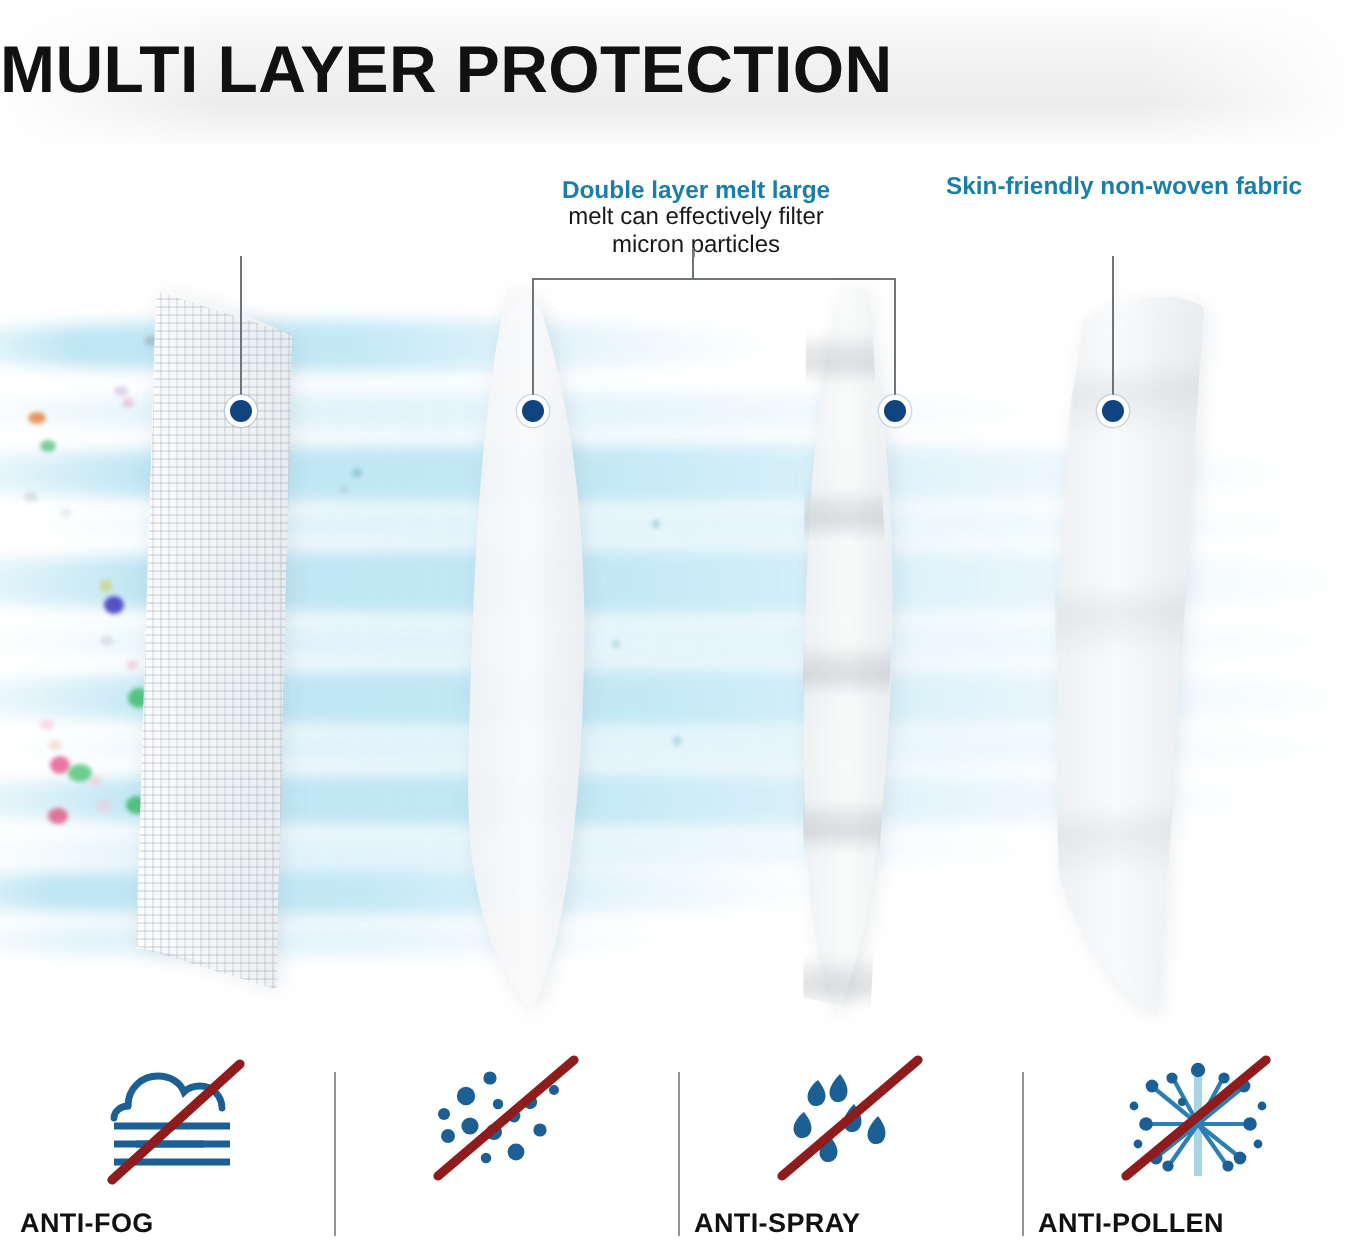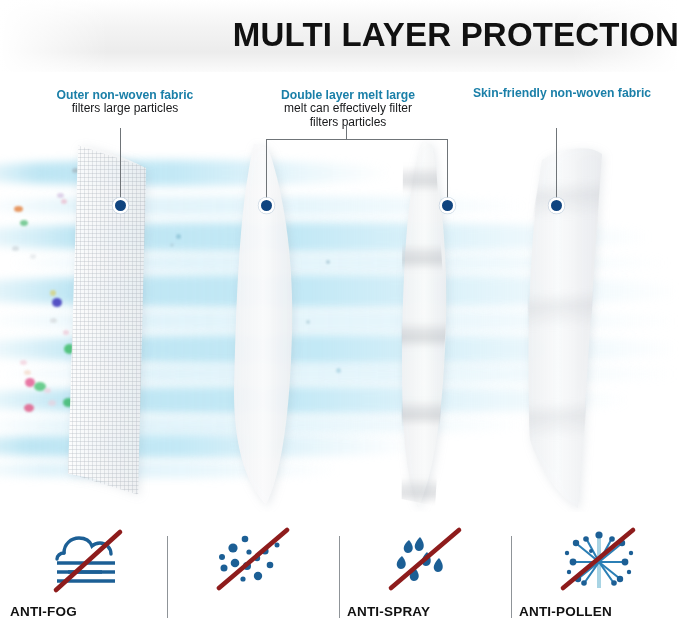--- a/index.html
+++ b/index.html
@@ -14,21 +14,21 @@
   
   .title-band{
     position:absolute;left:0;top:0;width:679px;height:72px;
     background:linear-gradient(180deg,#ffffff 0%,#f4f4f4 35%,#ececec 72%,#fbfbfb 100%);
   }
   .title-band:after{
     content:"";position:absolute;left:0;top:0;width:679px;height:72px;
     background:linear-gradient(90deg,#ffffff 0%,rgba(255,255,255,0) 16%,rgba(255,255,255,0) 84%,#ffffff 100%);
   }
   .title{
-    position:absolute;left:0;top:16px;width:679px;text-align:right;
+    position:absolute;left:0;top:16px;width:679px;text-align:left;
     font-size:33px;font-weight:bold;letter-spacing:.2px;color:#111;
     font-family:"Liberation Sans", sans-serif;
     z-index:3;
   }
 
   
   .callout-head{position:absolute;text-align:center;z-index:6;}
   .ch-title{
     color:#1a7fa8;font-weight:bold;font-size:12.2px;line-height:14px;
     white-space:nowrap;
@@ -218,29 +218,25 @@
         </linearGradient>
         <clipPath id="c4">
             <path d="M26,20 C48,8 72,4 86,14 L62,368 C44,358 24,330 14,300 C10,200 14,90 26,20 Z"></path>
           </clipPath>
       </defs>
       <path d="M26,20 C48,8 72,4 86,14 L62,368 C44,358 24,330 14,300 C10,200 14,90 26,20 Z" fill="url(#g4)"></path>
     </svg>
     <div class="soft-bands" style="clip-path:polygon(24% 5%, 78% 3%, 58% 99%, 12% 80%, 10% 30%);"></div>
   </div>
 
-  <div class="callout-head" id="head1">
-    <div class="ch-title">Outer non-woven fabric</div>
-    <div class="ch-sub">filters large particles</div>
-  </div>
 
   <div class="callout-head" id="head2">
     <div class="ch-title">Double layer melt large</div>
     <div class="ch-sub">melt can effectively filter</div>
-    <div class="ch-sub">filters particles</div>
+    <div class="ch-sub">micron particles</div>
   </div>
 
   <div class="callout-head" id="head3">
     <div class="ch-title">Skin-friendly non-woven fabric</div>
   </div>
 
   <div class="lead-v" style="left:120px;top:128px;height:76px;"></div>
   <div class="dot" style="left:115px;top:200px;"></div>
 
   <div class="lead-v" style="left:346px;top:124px;height:15px;"></div>

